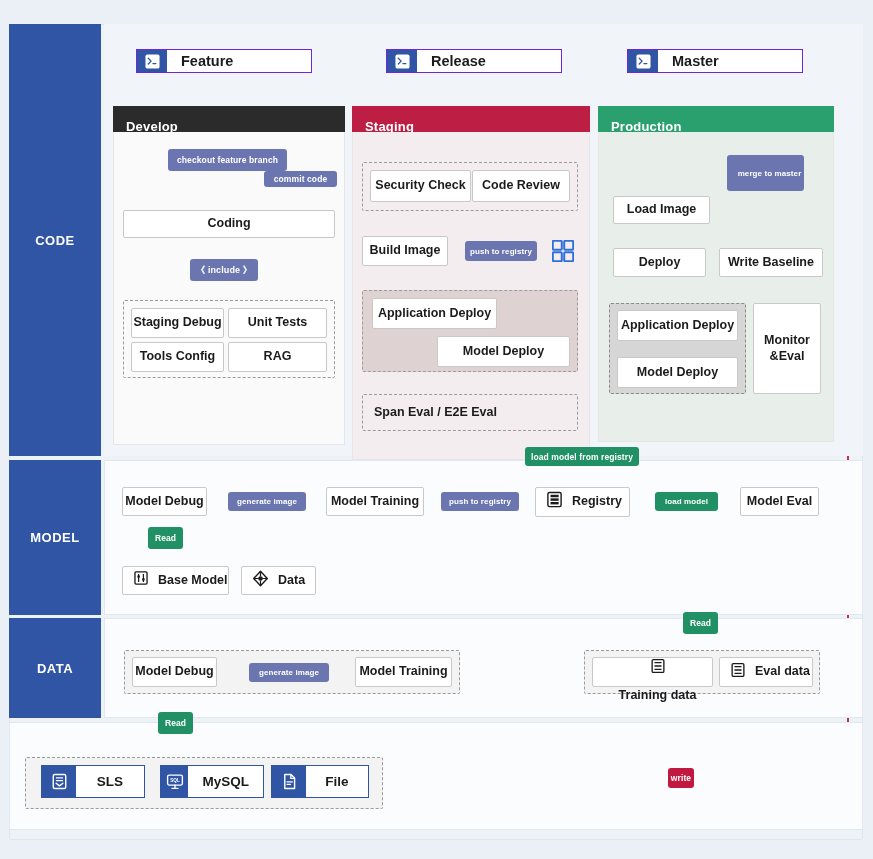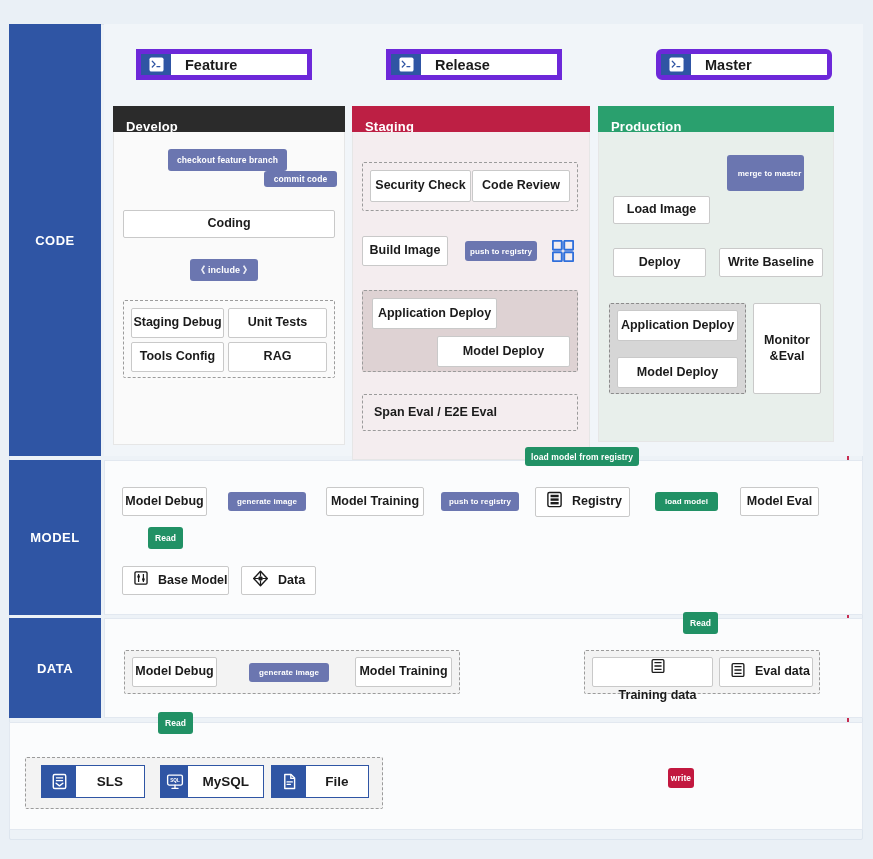--- a/index.html
+++ b/index.html
@@ -28,22 +28,22 @@
 
   
   .lane-label{
     background:#2f55a4;color:#ffffff;
     display:flex;align-items:center;justify-content:center;
     font-size:13px;font-weight:700;letter-spacing:.5px;
   }
 
   
   .branch{
-    height:31px;display:flex;align-items:stretch;
-    border:5px solid #6d28d9;background:#ffffff;
+    height:24px;display:flex;align-items:stretch;
+    border:1px solid #6d28d9;background:#ffffff;
   }
   .branch .term{
     width:30px;background:#2f55a4;display:flex;align-items:center;justify-content:center;
   }
   .branch .term svg{display:block;}
   .branch .blabel{
     flex:1;display:flex;align-items:center;padding-left:14px;
     font-size:14.5px;font-weight:700;color:#1b1b1b;background:#fff;
   }
 
@@ -228,21 +228,21 @@
     <span class="term">
       <svg width="15" height="15" viewBox="0 0 16 16">
           <rect x="0.5" y="0.5" width="15" height="15" rx="2" fill="#fff"></rect>
           <path d="M3.5 4.5 L6.5 7.6 L3.5 10.7" fill="none" stroke="#2f55a4" stroke-width="1.4" stroke-linecap="round" stroke-linejoin="round"></path>
           <rect x="7.8" y="9.6" width="4.4" height="1.3" rx="0.5" fill="#2f55a4"></rect>
         </svg>
     </span>
     <span class="blabel">Release</span>
   </div>
 
-  <div class="abs branch" style="left:656px;top:49px;width:176px;border-radius:6px;">
+  <div class="abs branch" style="left:627px;top:49px;width:176px;">
     <span class="term">
       <svg width="15" height="15" viewBox="0 0 16 16">
           <rect x="0.5" y="0.5" width="15" height="15" rx="2" fill="#fff"></rect>
           <path d="M3.5 4.5 L6.5 7.6 L3.5 10.7" fill="none" stroke="#2f55a4" stroke-width="1.4" stroke-linecap="round" stroke-linejoin="round"></path>
           <rect x="7.8" y="9.6" width="4.4" height="1.3" rx="0.5" fill="#2f55a4"></rect>
         </svg>
     </span>
     <span class="blabel">Master</span>
   </div>
 

